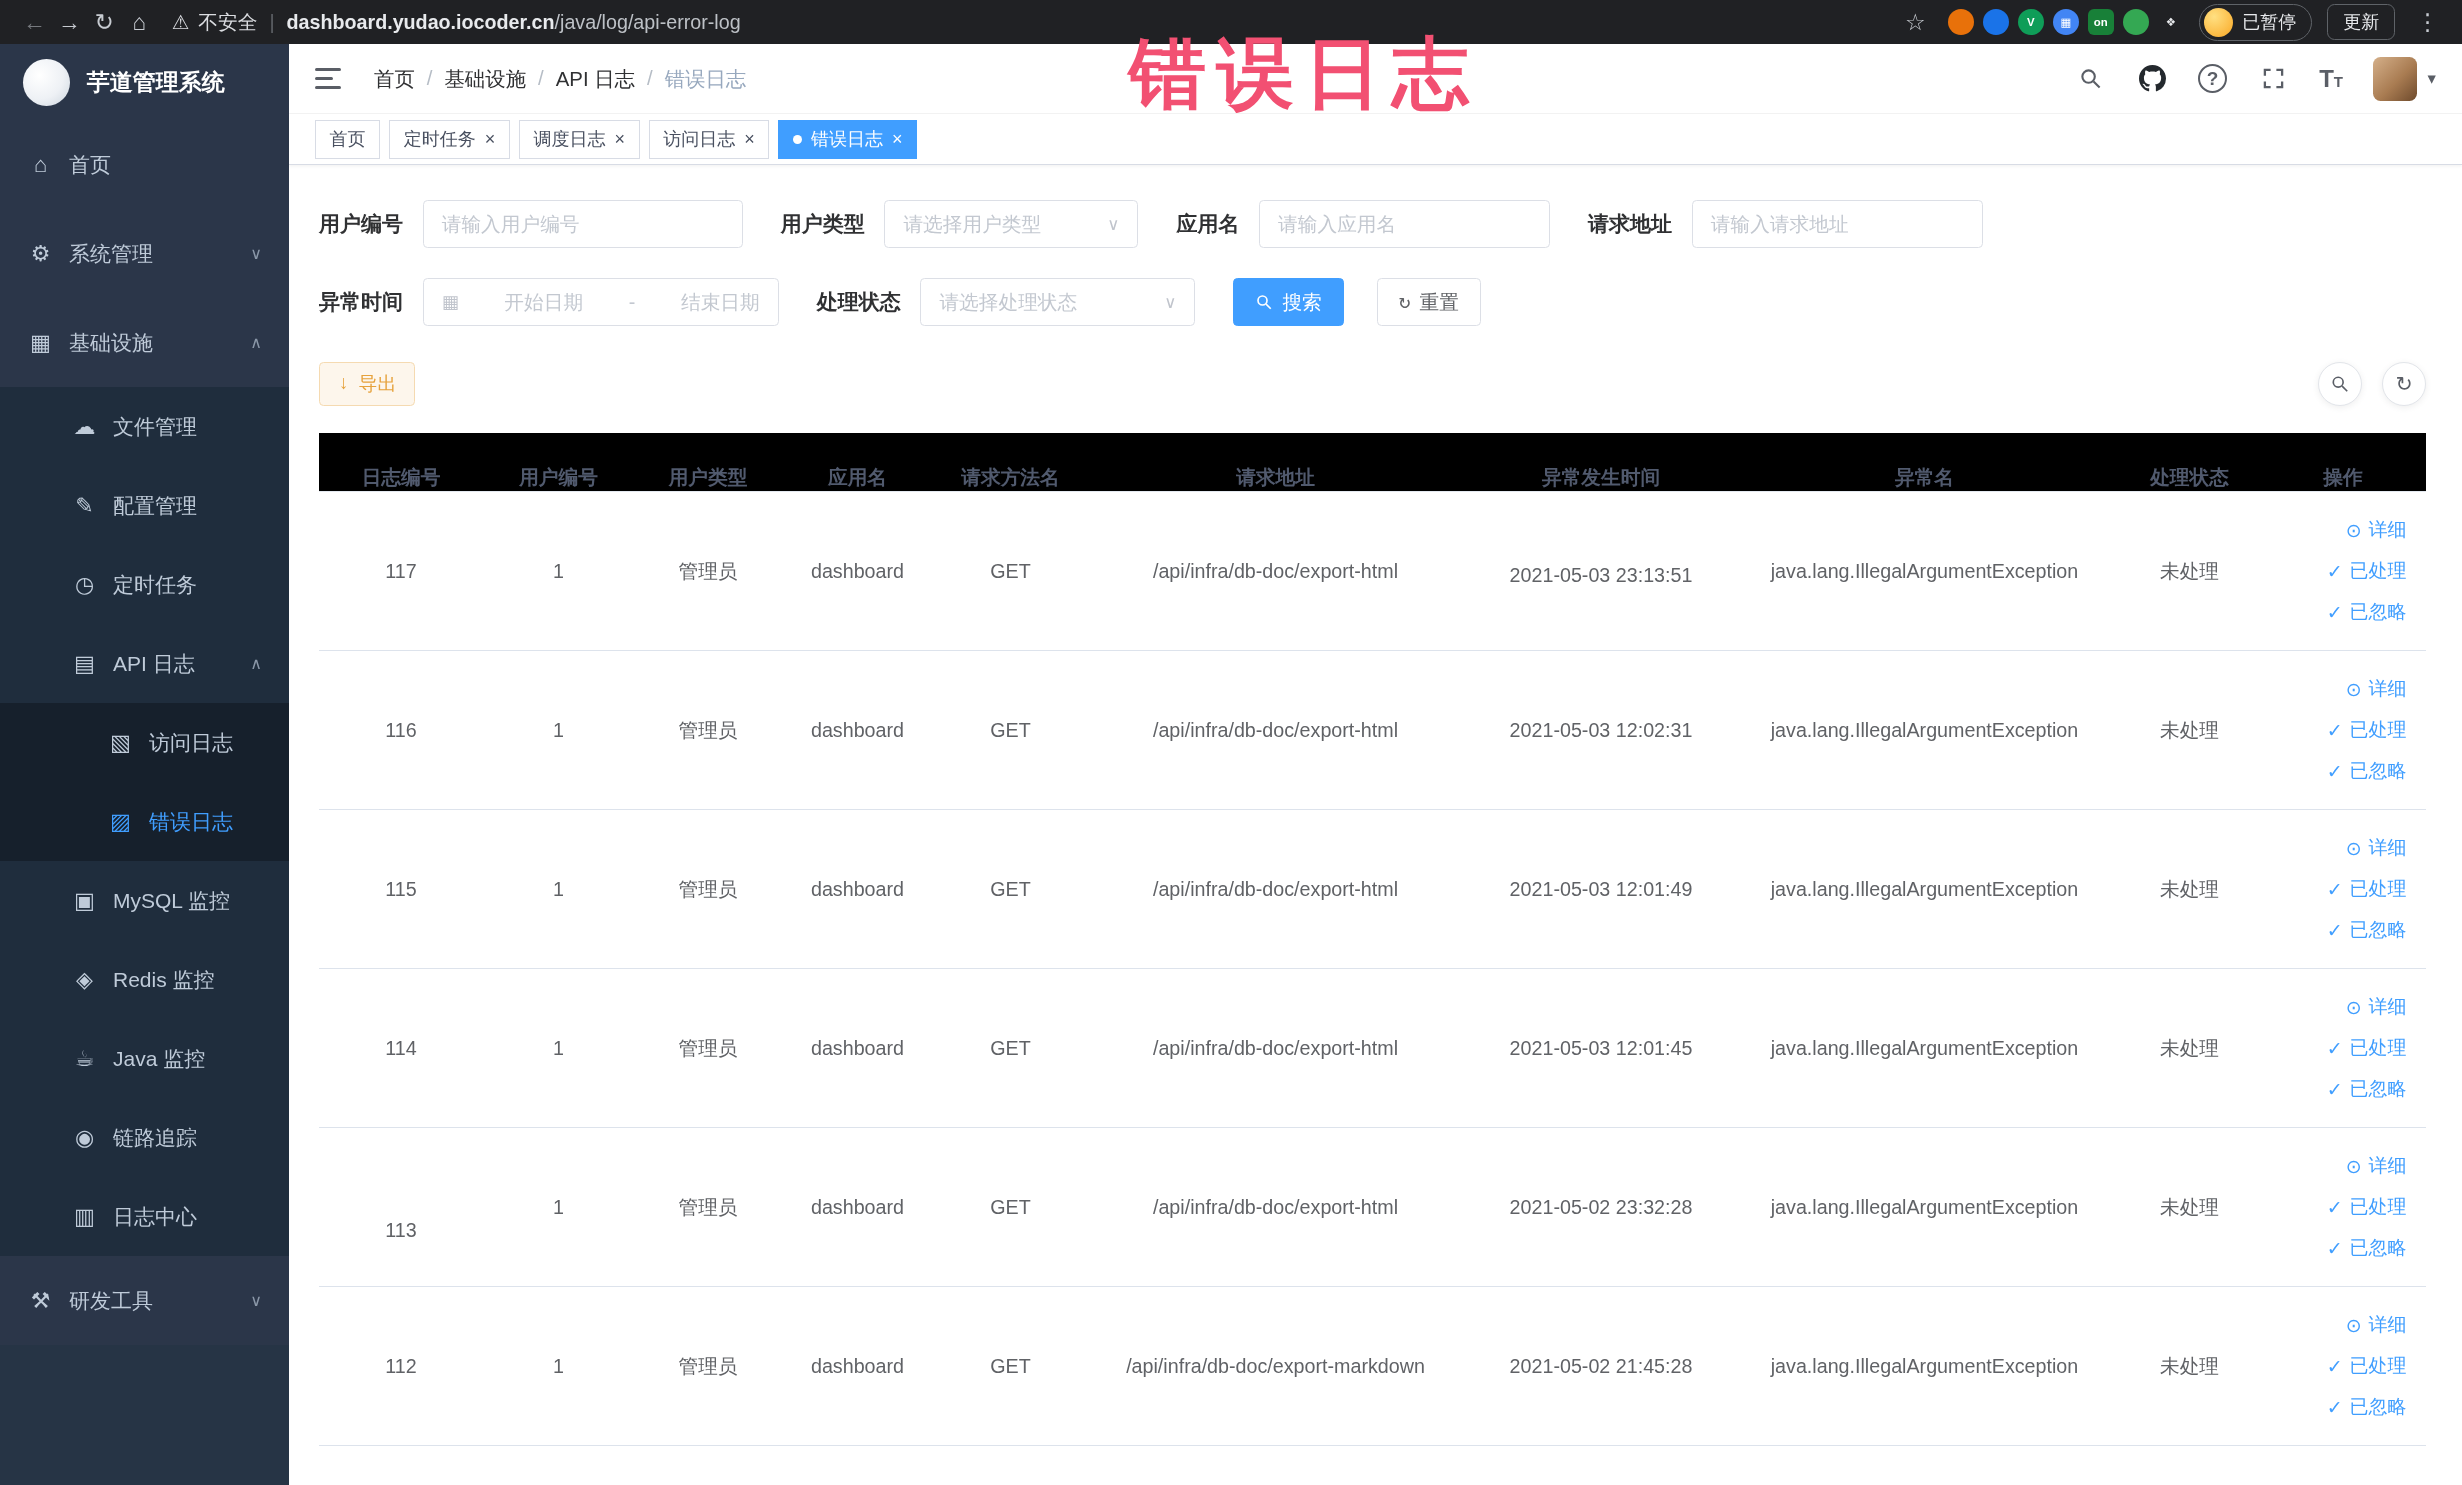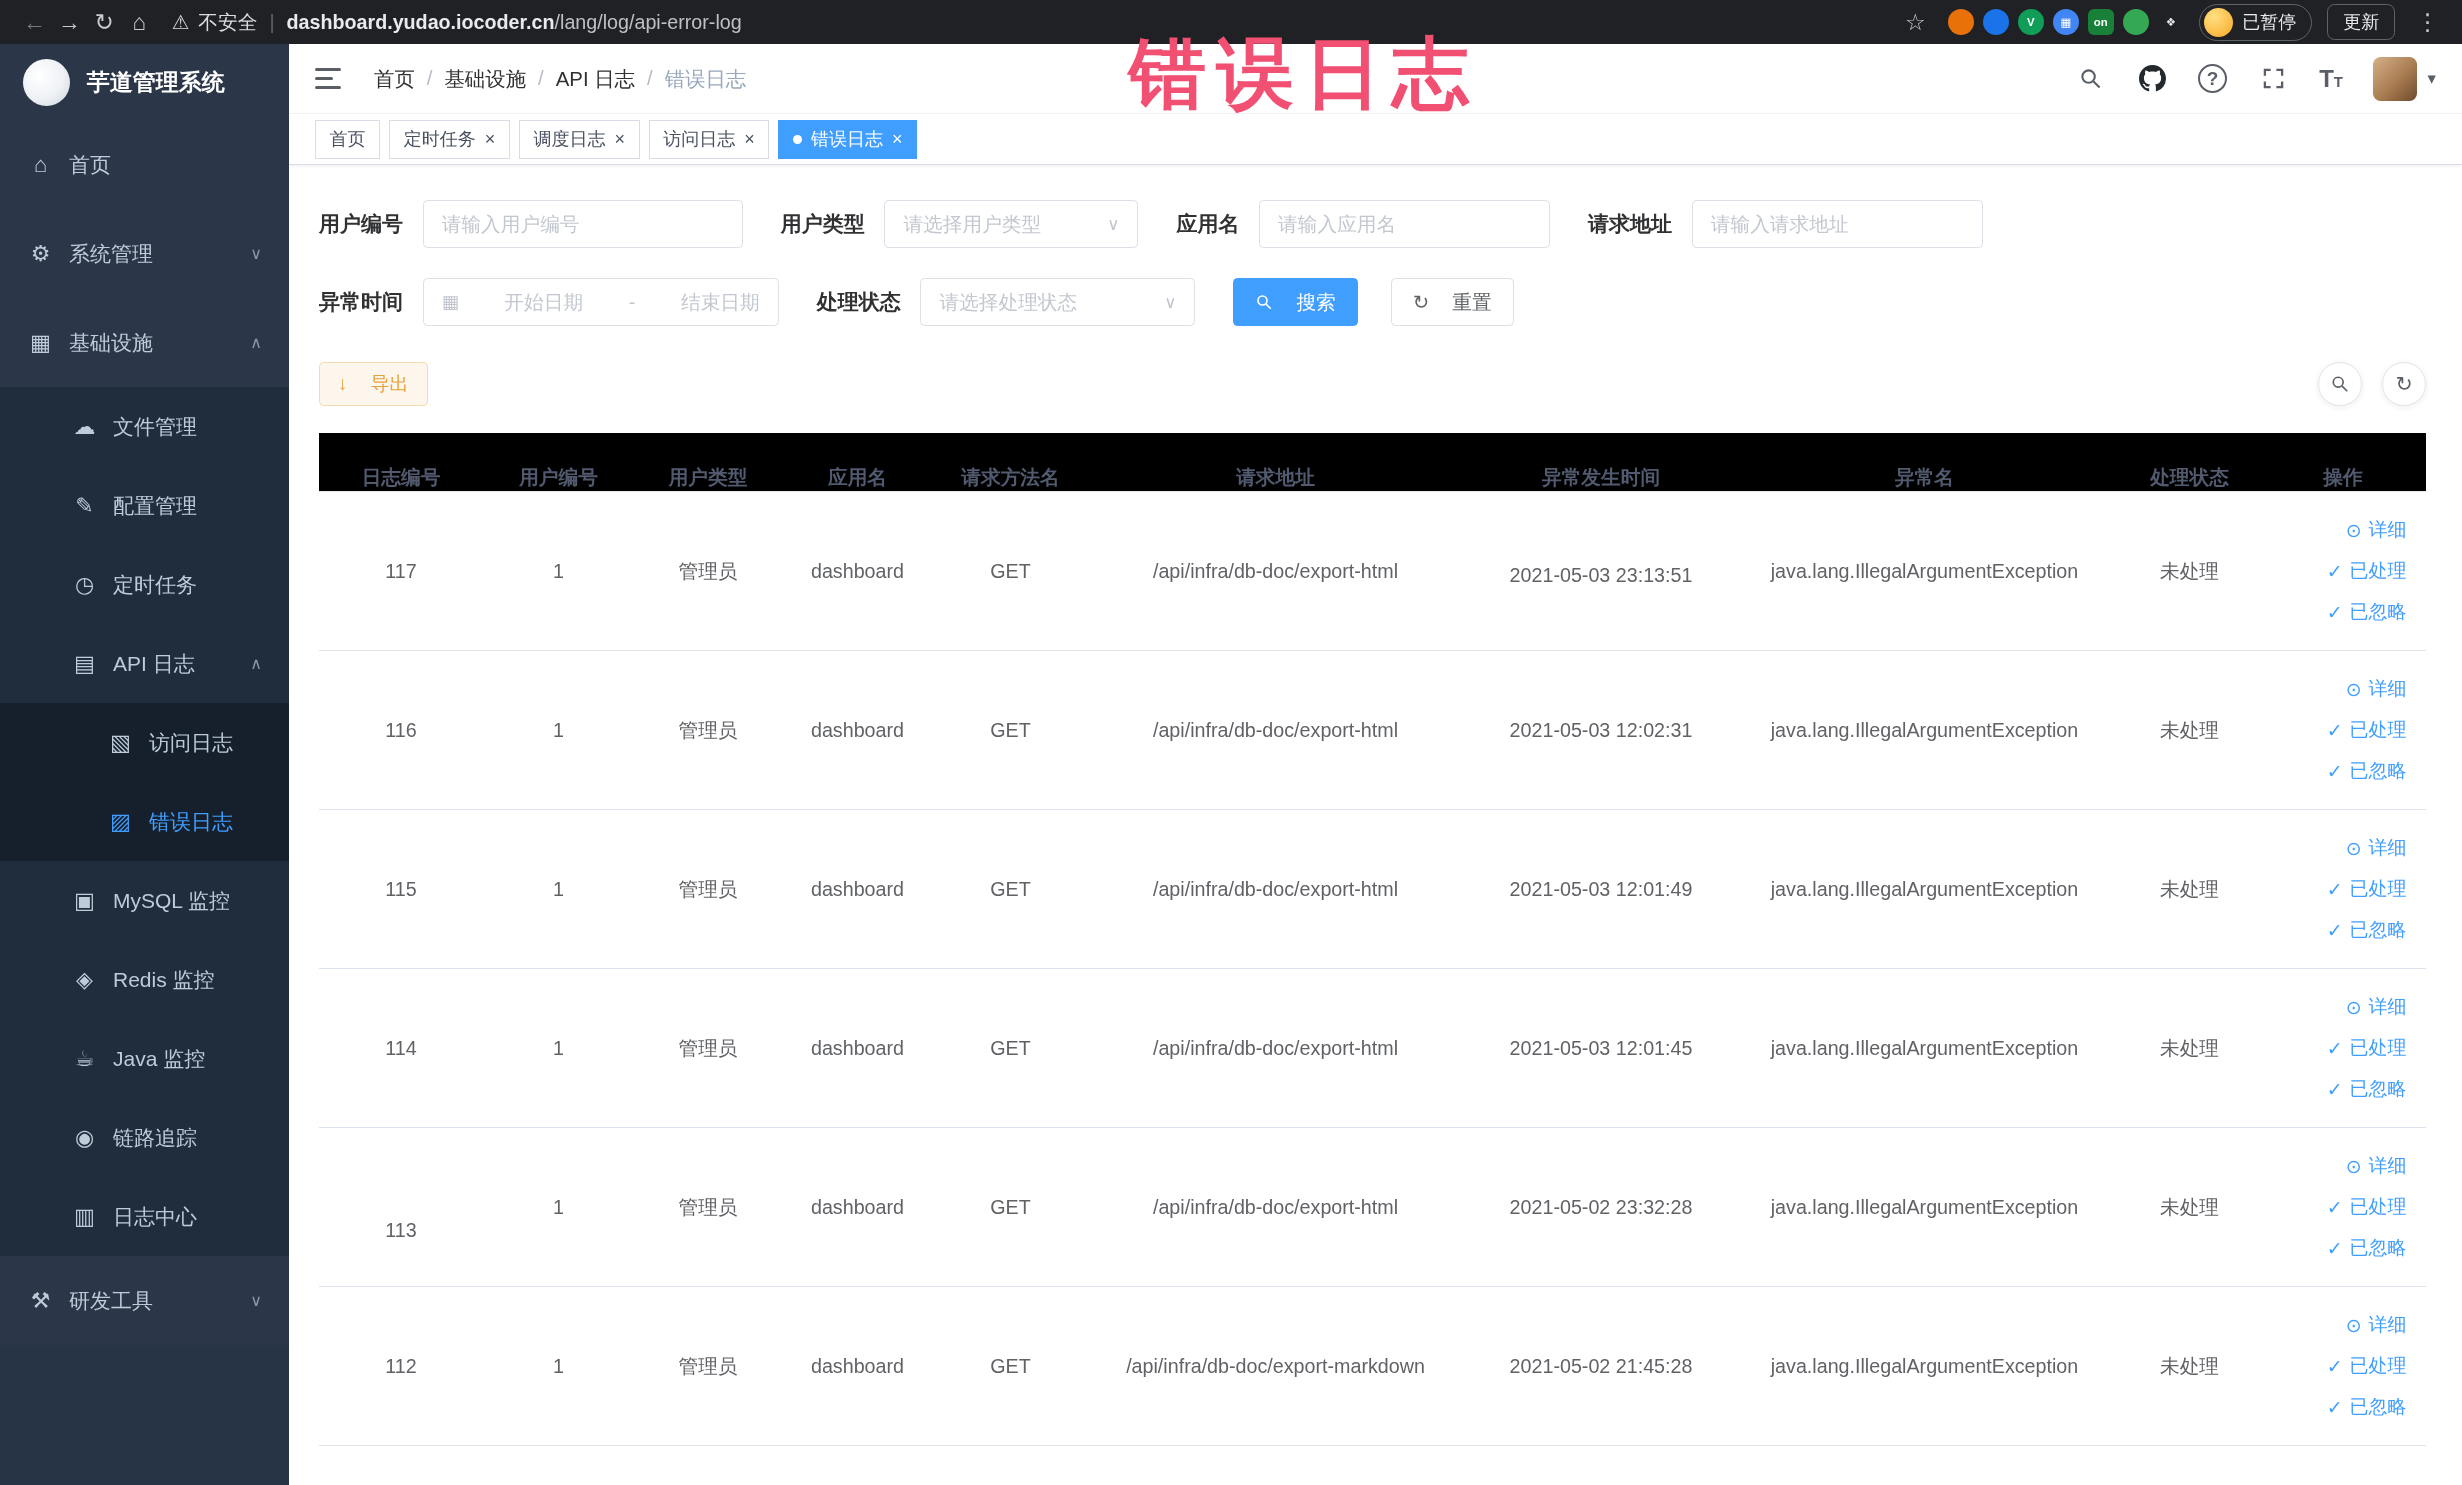--- a/index.html
+++ b/index.html
@@ -75,22 +75,22 @@
   .filter-row{display:flex;align-items:center;margin-top:35px}
   .fgroup{display:flex;align-items:center;margin-right:38px}
   .flabel{font-size:21px;font-weight:bold;color:#303133;margin-right:19.7px;white-space:nowrap}
   .finput{height:48px;border:0.8px solid #dcdfe6;border-radius:4.5px;padding:0 18px;font-size:19.7px;
           color:#606266;display:flex;align-items:center;background:#fff;cursor:text}
   .ph{color:#c3c8d0}
   .fselect{justify-content:space-between;cursor:pointer}
   .chev-down{color:#c0c4cc;font-size:16.7px;margin-left:13.6px}
   .daterange{width:356px;justify-content:space-between;cursor:pointer}
   .cal{color:#c0c4cc;font-size:18px}
-  .btn{height:48px;border-radius:4.5px;font-size:19.7px;display:inline-flex;align-items:center;gap:23px;
-       padding:0 21px;cursor:pointer;border:0.8px solid #dcdfe6;background:#fff;color:#606266;font-family:Liberation Serif, serif}
+  .btn{height:48px;border-radius:4.5px;font-size:19.7px;display:inline-flex;align-items:center;gap:9px;
+       padding:0 21px;cursor:pointer;border:0.8px solid #dcdfe6;background:#fff;color:#606266;font-family:Liberation Mono, monospace}
   .btn-primary{background:var(--primary);border-color:var(--primary);color:#fff}
   .btn-warning-plain{background:#fdf6ec;border-color:#f5dab1;color:var(--warning);height:44px;font-size:19px;padding:0 18px}
   .toolbar{display:flex;align-items:center;justify-content:space-between;margin-top:36px}
   .circles{display:flex;gap:19.7px}
   .circle-btn{width:44px;height:44px;border-radius:50%;border:0.8px solid #e2e5ea;background:#fff;
               display:flex;align-items:center;justify-content:center;font-size:20.4px;color:#5a5e66;
               box-shadow:0 1.5px 7.6px rgba(0,0,0,.07);cursor:pointer}
 
   .table{margin-top:27px;font-size:19.7px}
   .thead{display:flex;background:#000000;height:59px;align-items:flex-end;color:#515a6e;
@@ -111,21 +111,21 @@
   <span class="nav-ic">→</span>
   <span class="nav-ic">↻</span>
   <span class="nav-ic">⌂</span>
   <div class="omnibox">
     <span class="sec">
       <span>⚠</span>
       <span>不安全</span>
     </span>
     <span class="divider">|</span>
     <span class="url-domain">dashboard.yudao.iocoder.cn</span>
-    <span class="url-path">/lang/log/api-error-log</span>
+    <span class="url-path">/java/log/api-error-log</span>
   </div>
   <div class="chrome-right">
     <span class="nav-ic">☆</span>
     <div style="display:flex;align-items:center;gap:9px">
         <span class="ext" style="background: rgb(232, 113, 10);"></span>
         <span class="ext" style="background: rgb(26, 115, 232);"></span>
         <span class="ext" style="background: rgb(15, 157, 88);">V</span>
         <span class="ext" style="background: rgb(66, 133, 244);">▦</span>
         <span class="ext" style="background: rgb(24, 128, 56); border-radius: 6px;">on</span>
         <span class="ext" style="background: rgb(52, 168, 83);"></span>

